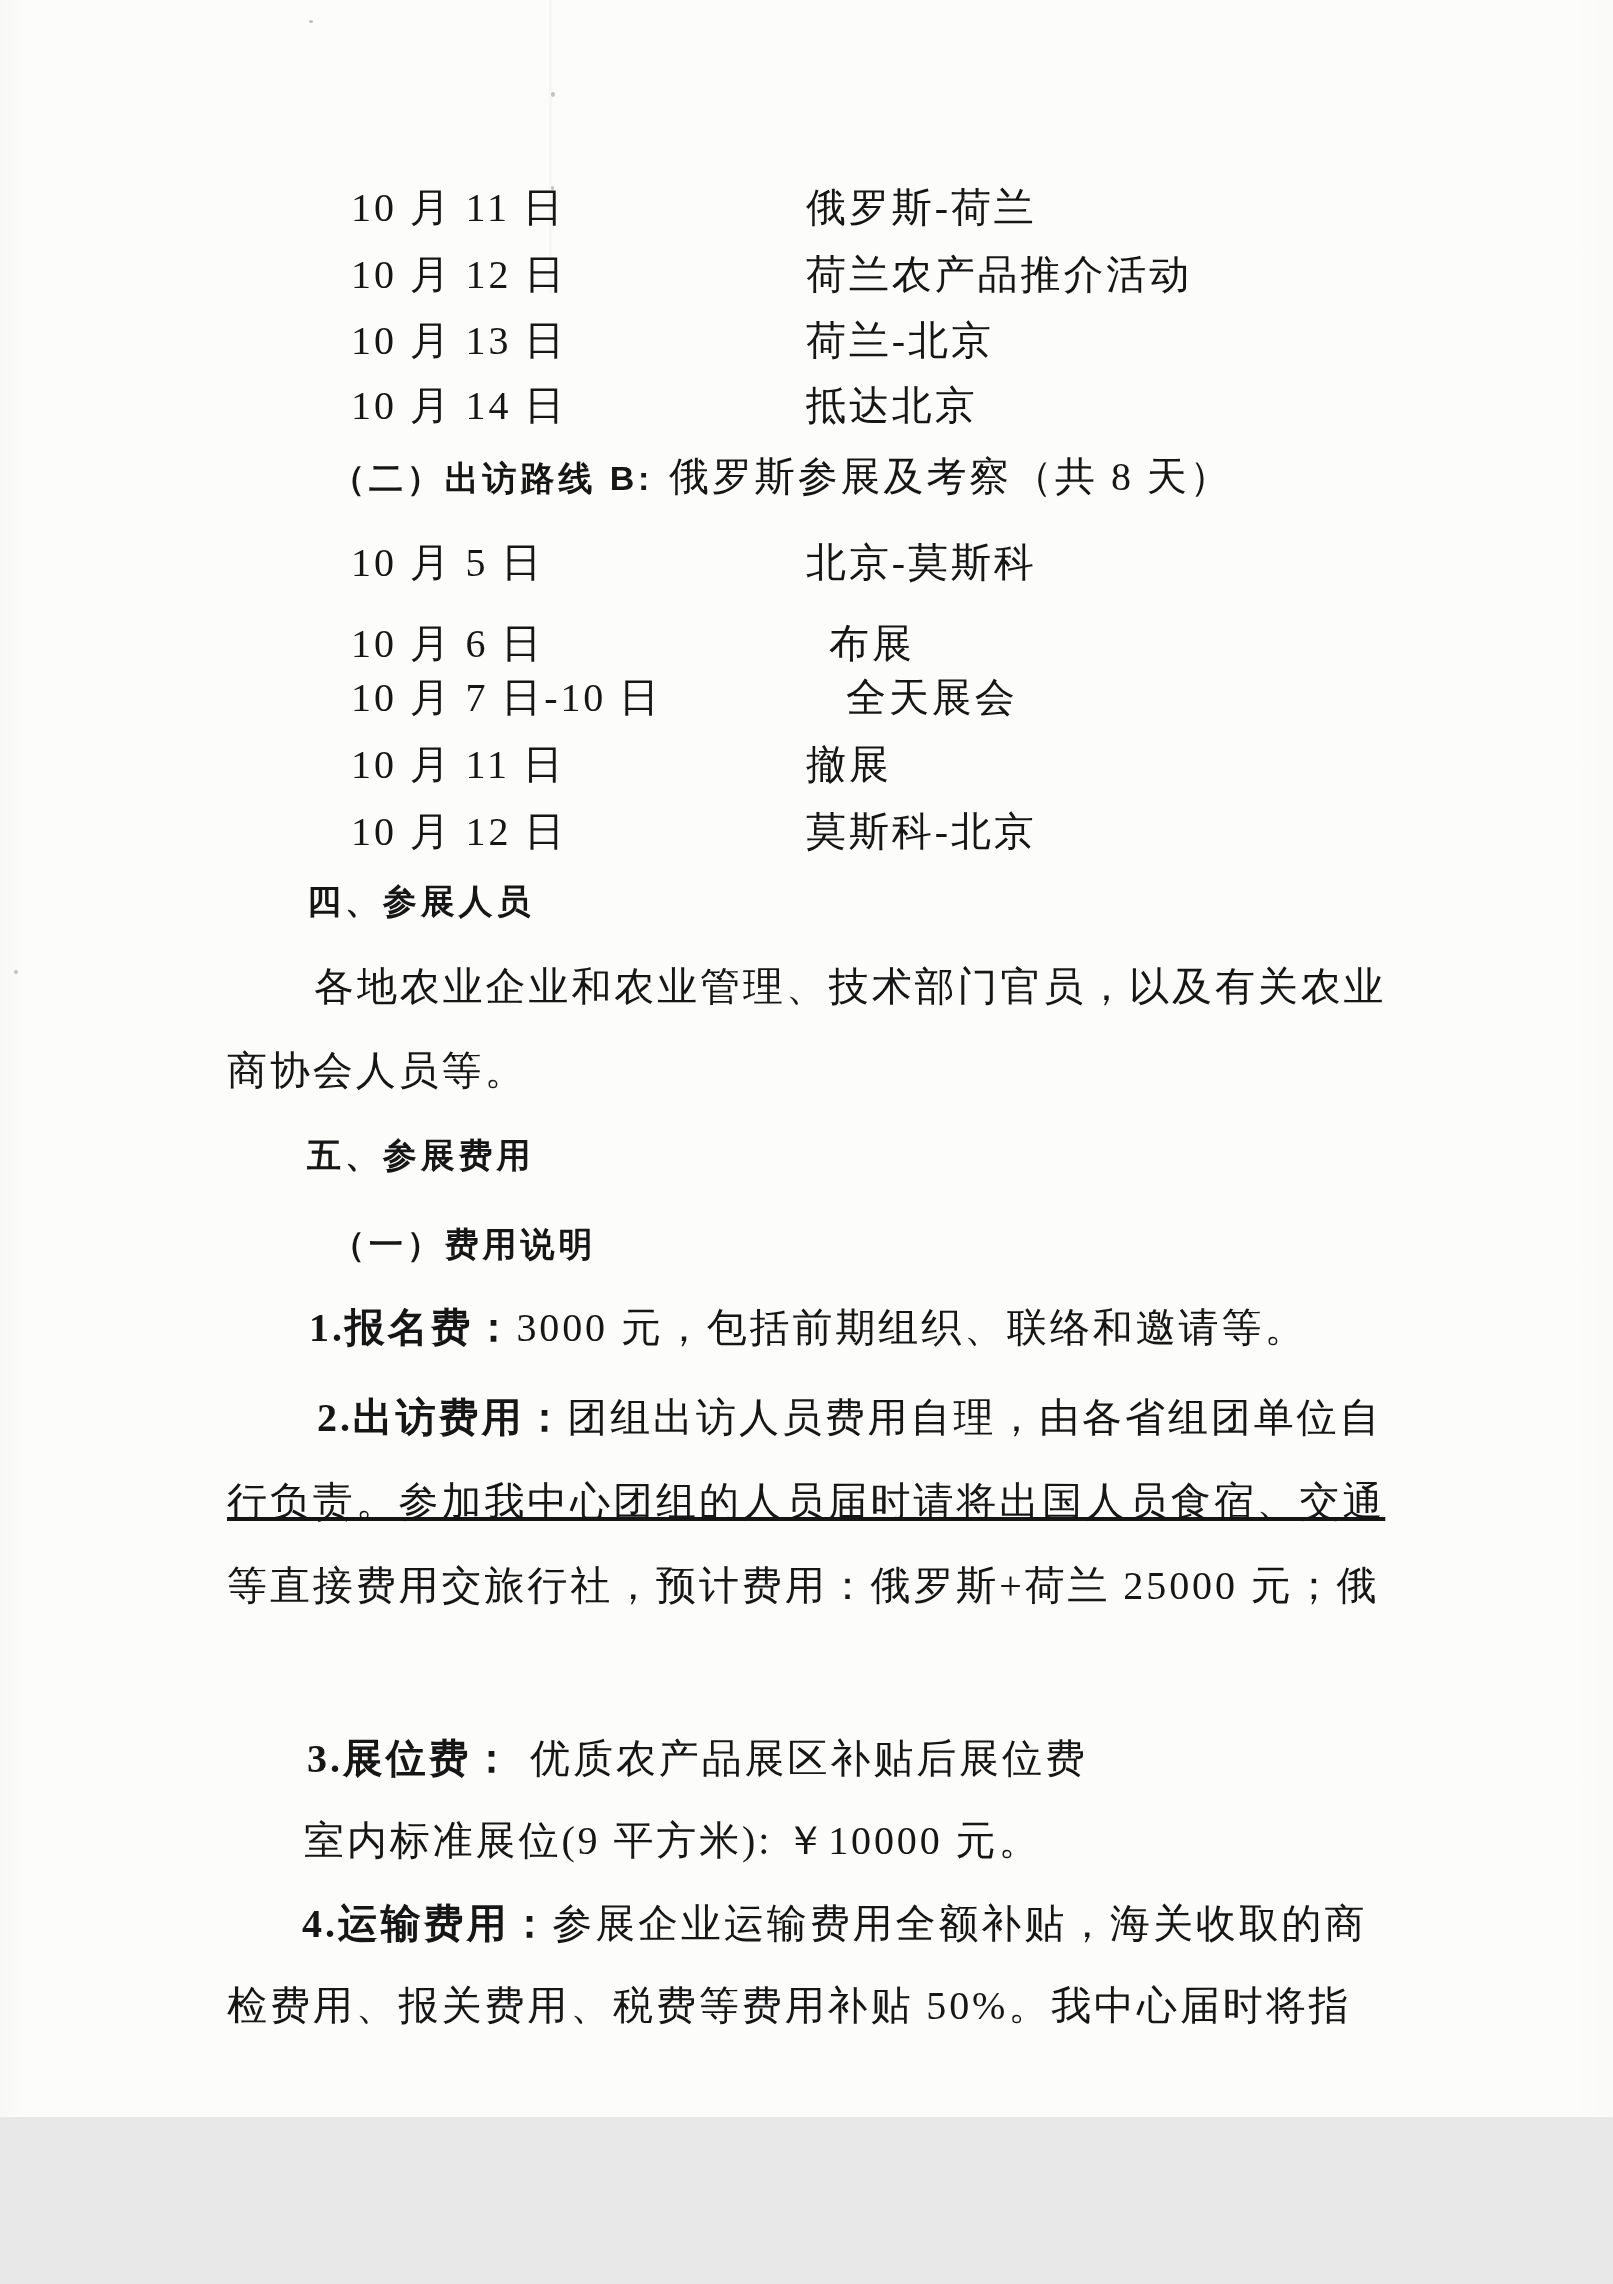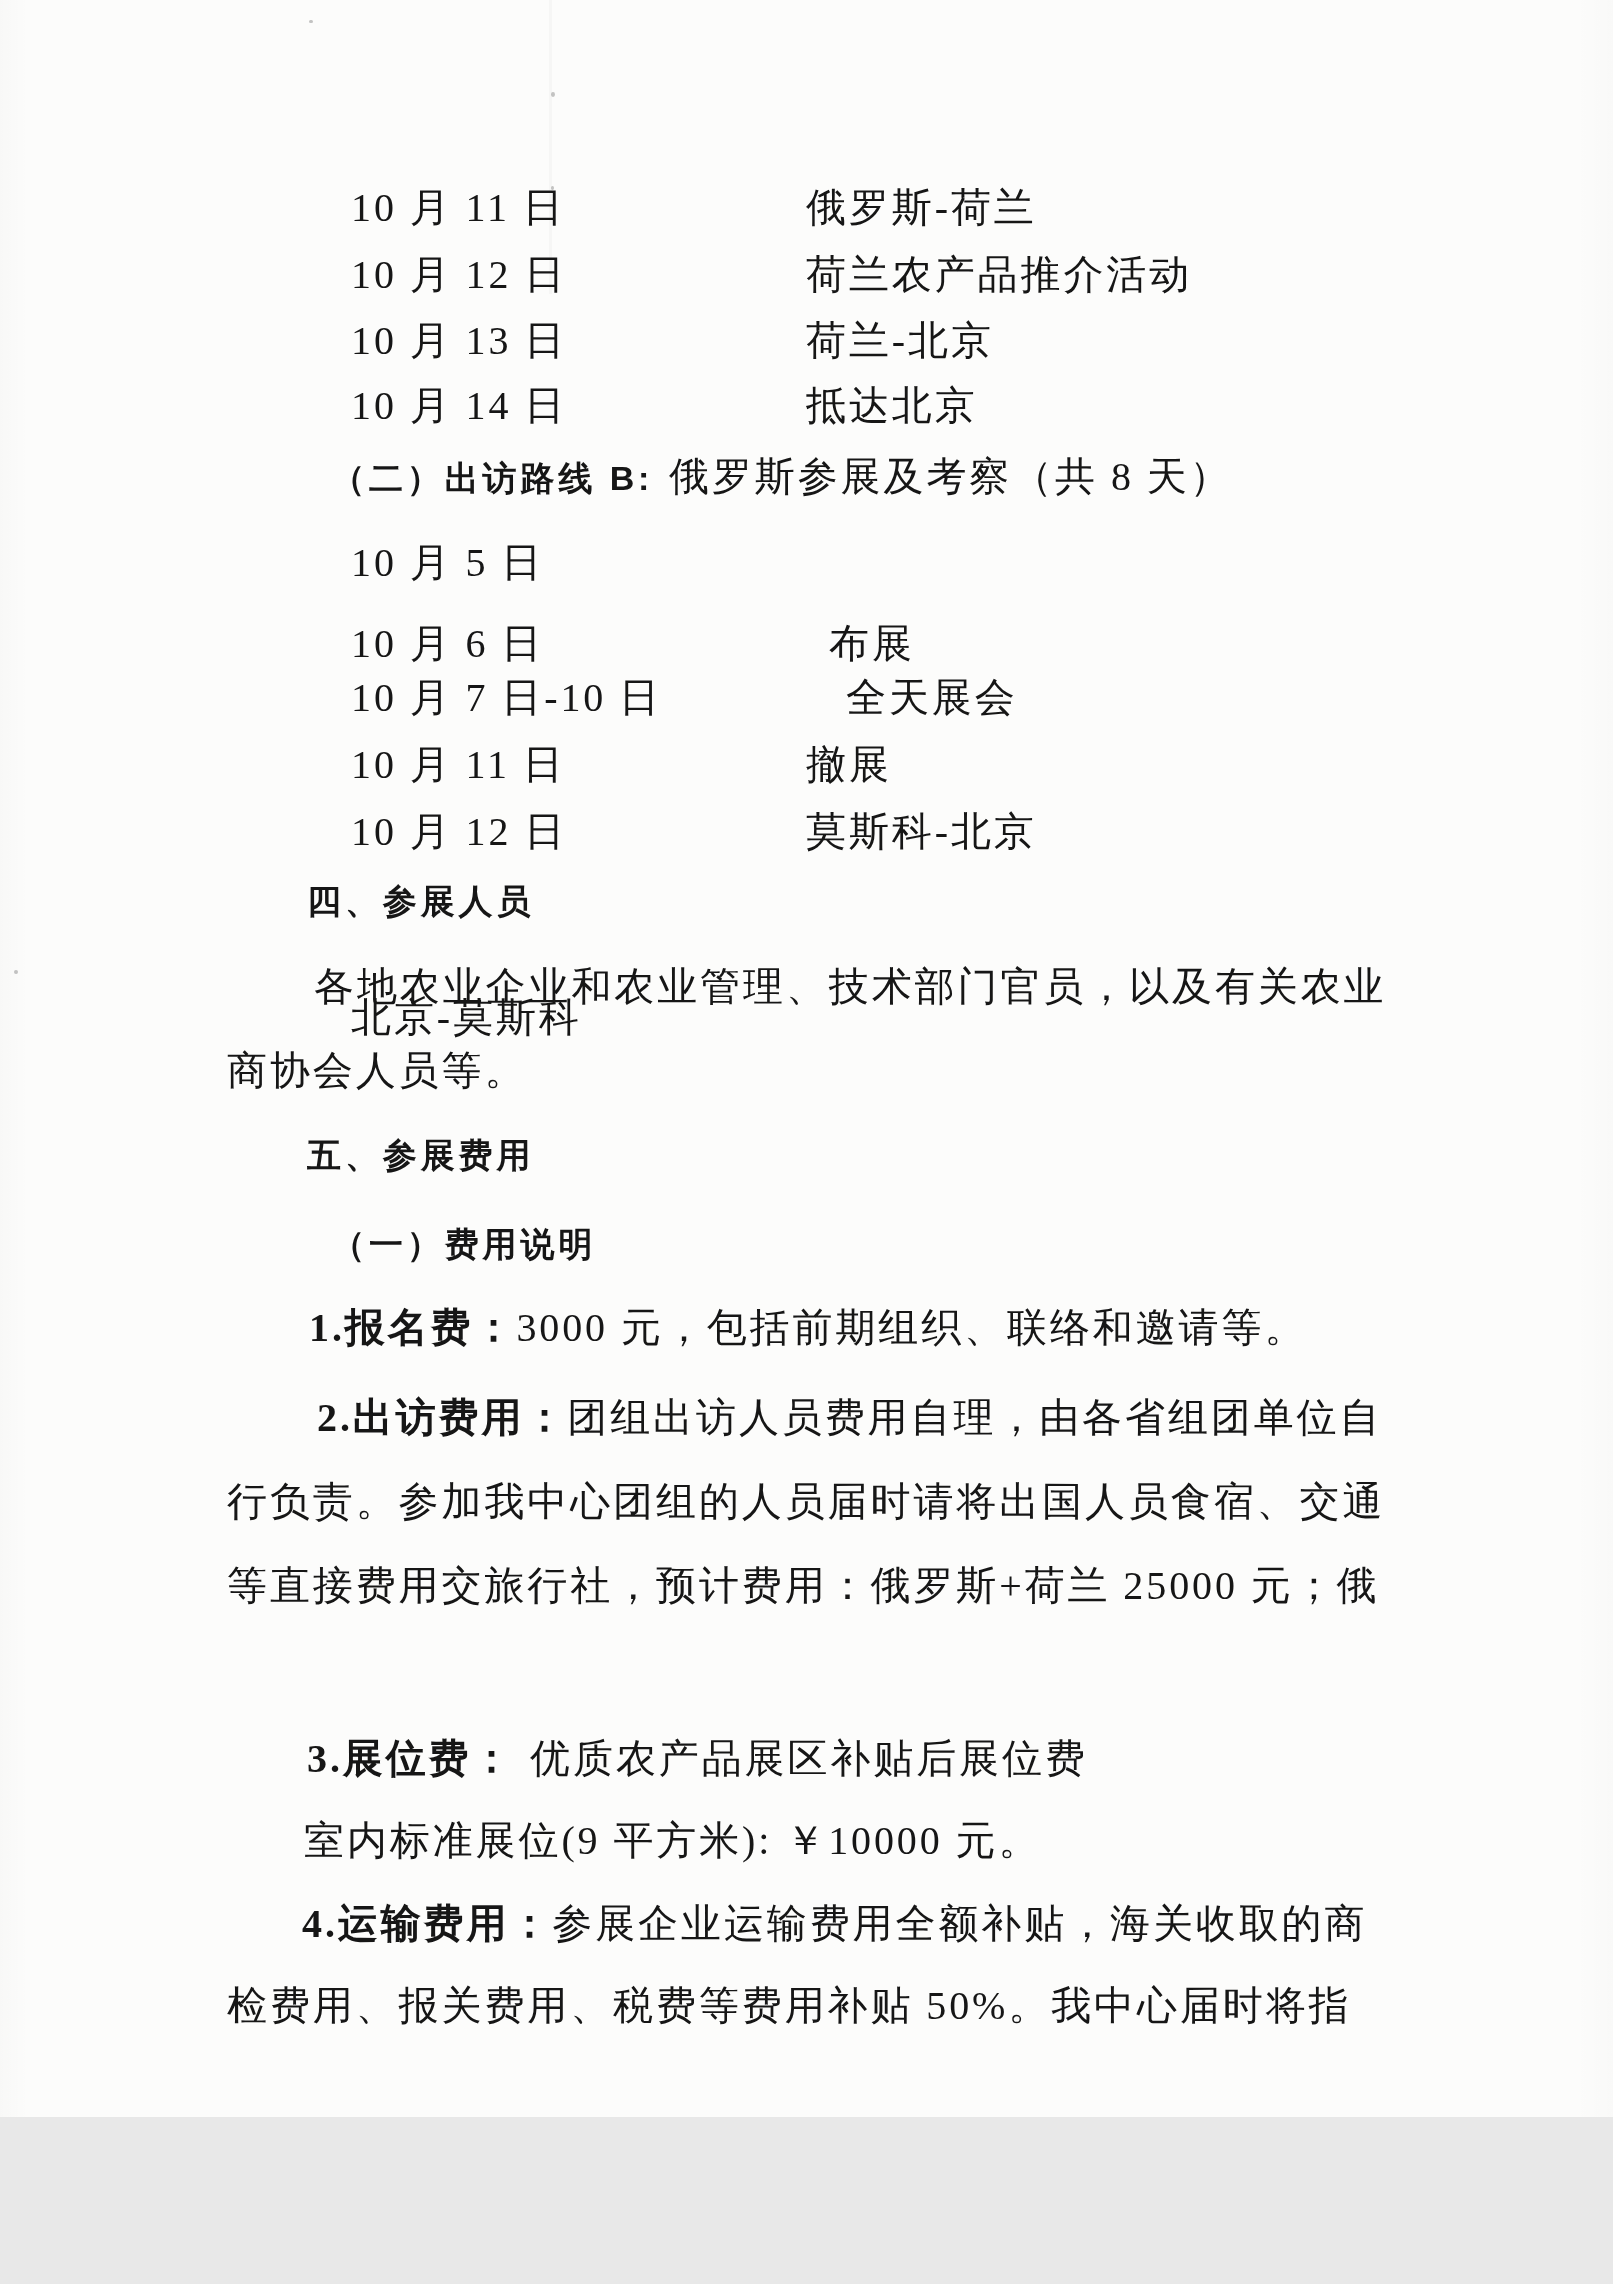--- a/index.html
+++ b/index.html
@@ -95,21 +95,21 @@
   </div>
   <div class="sched-row" style="top:382px;">
     <span class="sched-date">10 月 14 日</span>
     <span class="sched-activity">抵达北京</span>
   </div>
 
   <div class="line" style="left:331px; top:453px;">
     <span class="heading-hei">（二）出访路线 B:</span><span class="label-gap"></span><span>俄罗斯参展及考察（共 8 天）</span>
   </div>
 
-  <div class="sched-row" style="top:539px;flex-direction:column;">
+  <div class="sched-row" style="top:539px;">
     <span class="sched-date">10 月 5 日</span>
     <span class="sched-activity">北京-莫斯科</span>
   </div>
   <div class="sched-row" style="top:620px;gap:23px;">
     <span class="sched-date">10 月 6 日</span>
     <span class="sched-activity">布展</span>
   </div>
   <div class="sched-row" style="top:674px;gap:40px;">
     <span class="sched-date">10 月 7 日-10 日</span>
     <span class="sched-activity">全天展会</span>
@@ -130,21 +130,21 @@
   <div class="line heading-hei" style="left:307px; top:1132px;">五、参展费用</div>
   <div class="line heading-hei" style="left:331px; top:1221px;">（一）费用说明</div>
 
   <div class="line" style="left:309px; top:1304px;">
     <span class="bold-label">1.报名费：</span><span>3000 元，包括前期组织、联络和邀请等。</span>
   </div>
 
   <div class="line" style="left:317px; top:1394px;">
     <span class="bold-label">2.出访费用：</span><span>团组出访人员费用自理，由各省组团单位自</span>
   </div>
-  <div class="line" style="left:227px; top:1478px;">行负责。参加我中心团组的人员届时请将出国人员食宿、交通</div>
+  <div class="line" style="left:227px; top:1478px;text-decoration:underline;">行负责。参加我中心团组的人员届时请将出国人员食宿、交通</div>
   <div class="line" style="left:227px; top:1562px;">等直接费用交旅行社，预计费用：俄罗斯+荷兰 25000 元；俄</div>
 
   <div class="line" style="left:307px; top:1735px;">
     <span class="bold-label">3.展位费：</span><span class="label-gap"></span><span>优质农产品展区补贴后展位费</span>
   </div>
   <div class="line" style="left:304px; top:1817px;">室内标准展位(9 平方米):  ￥10000 元。</div>
 
   <div class="line" style="left:302px; top:1900px;">
     <span class="bold-label">4.运输费用：</span><span>参展企业运输费用全额补贴，海关收取的商</span>
   </div>

